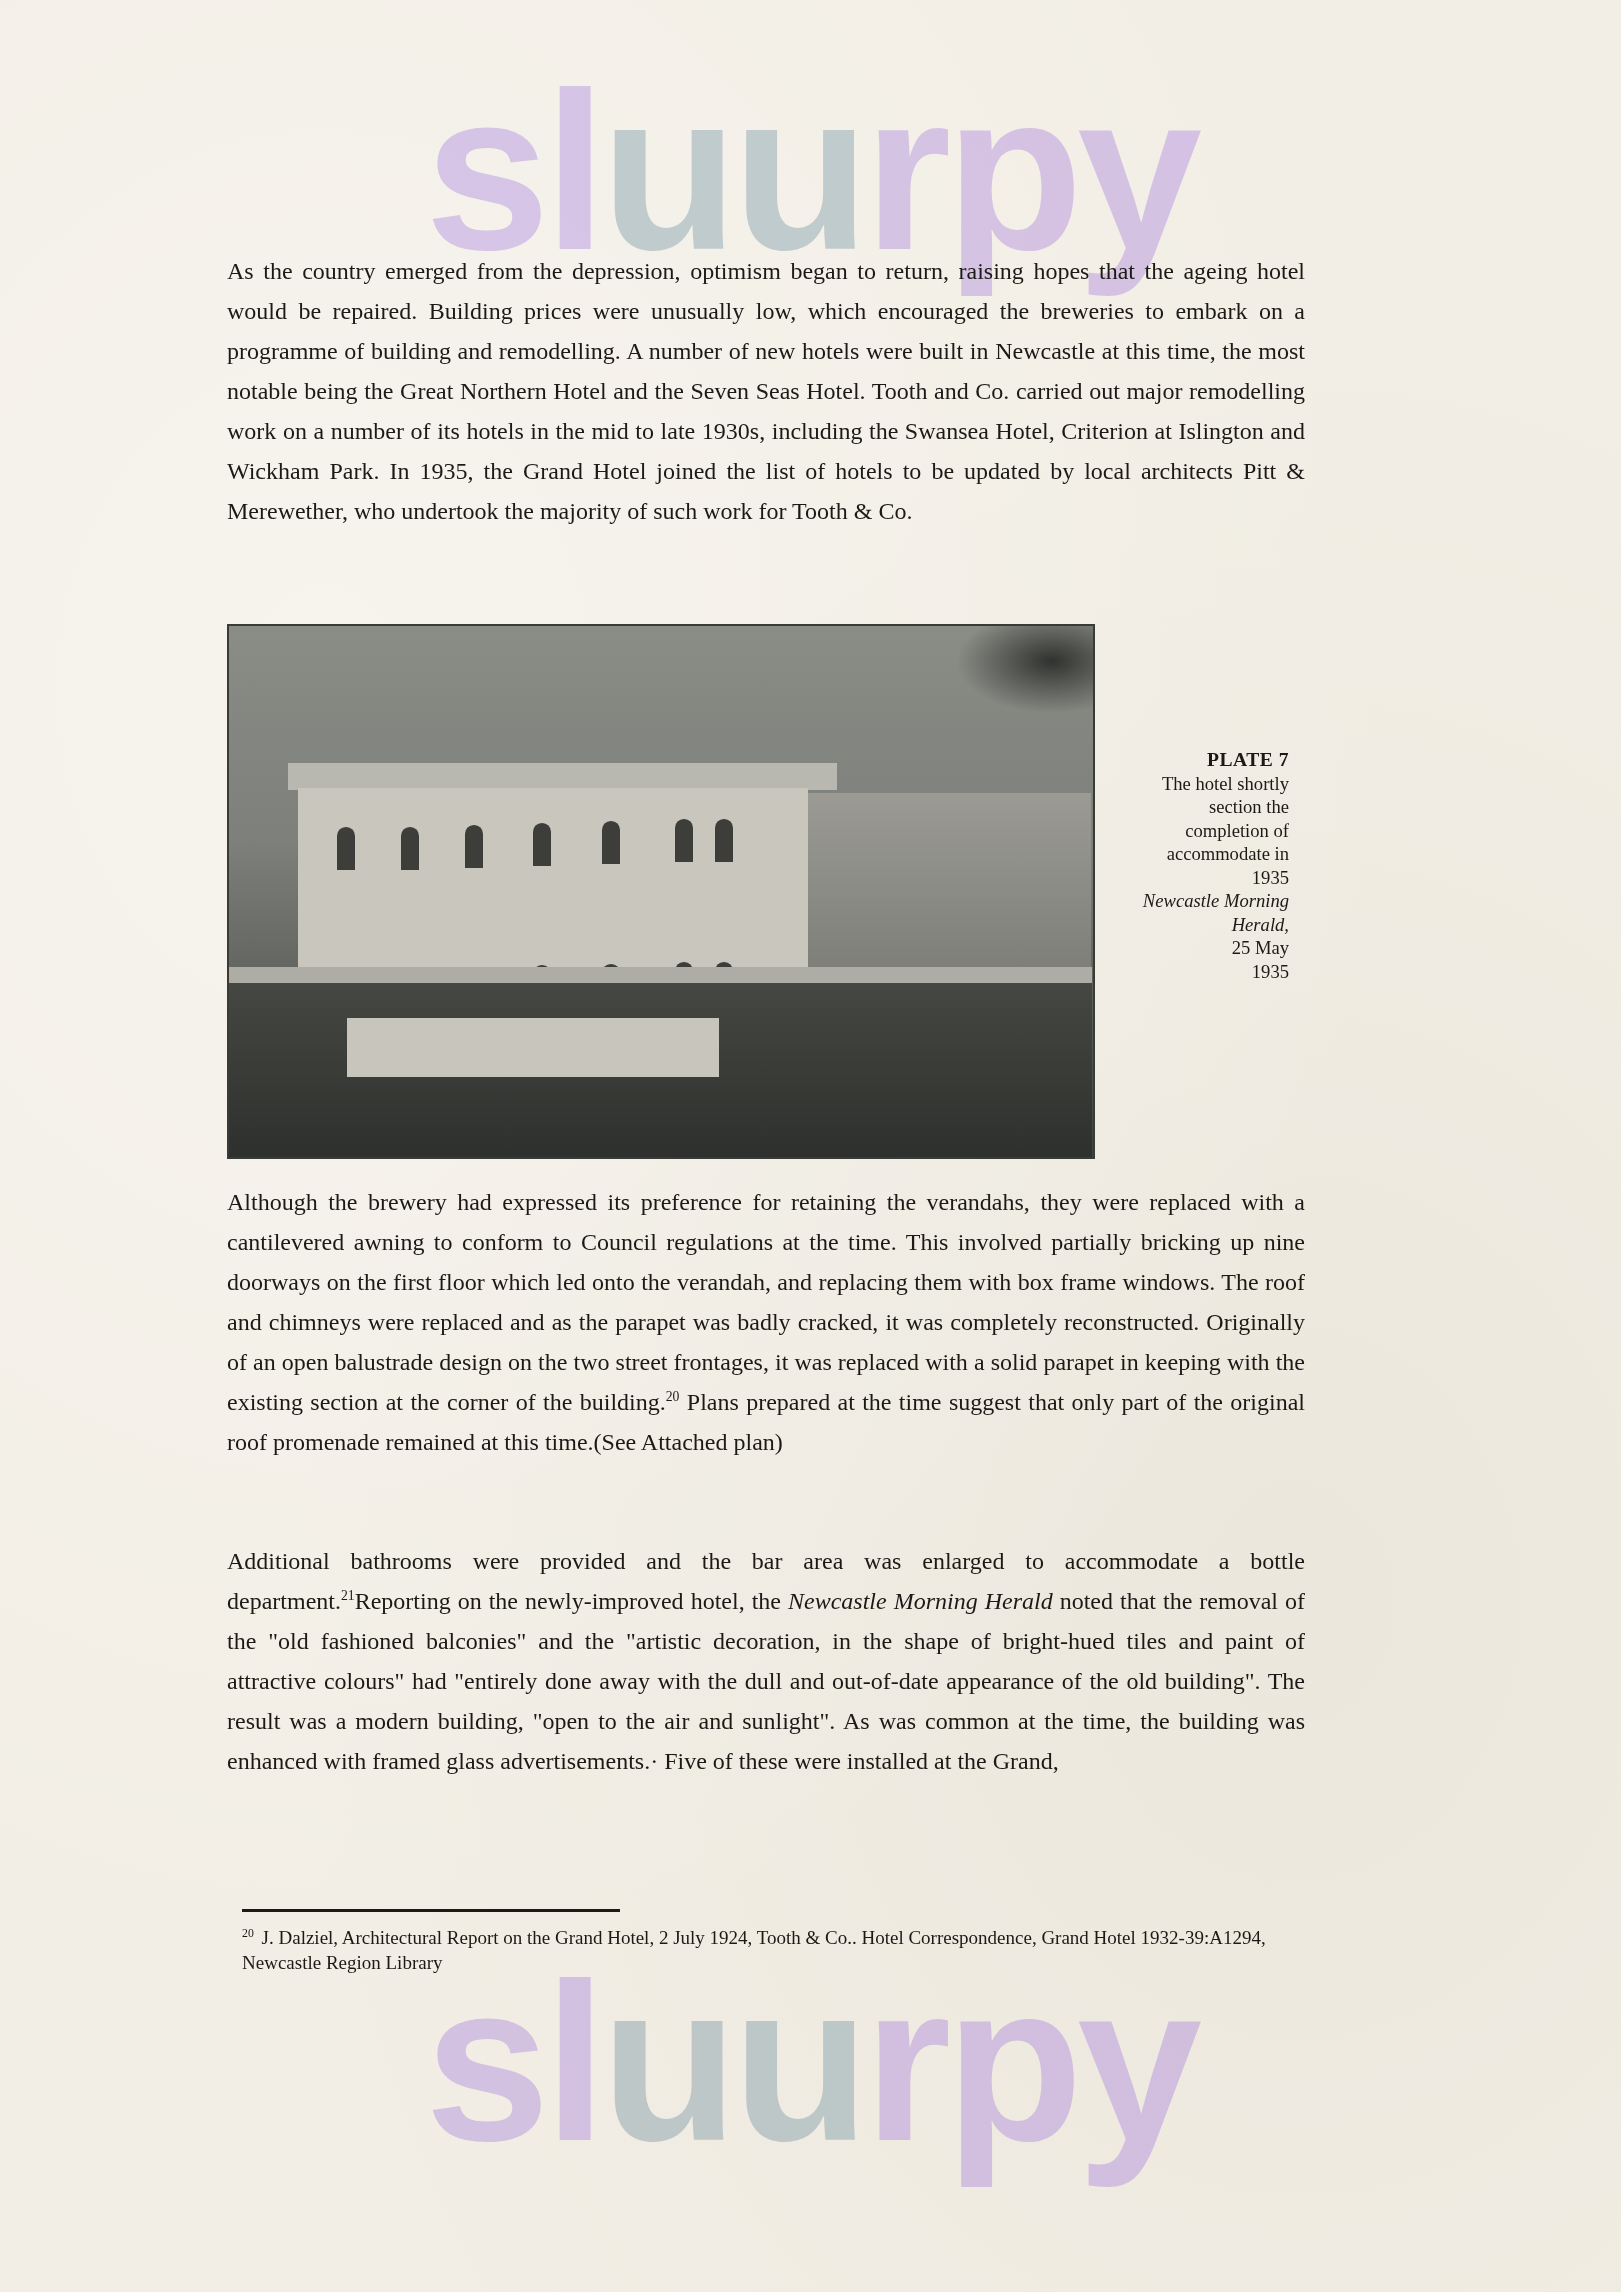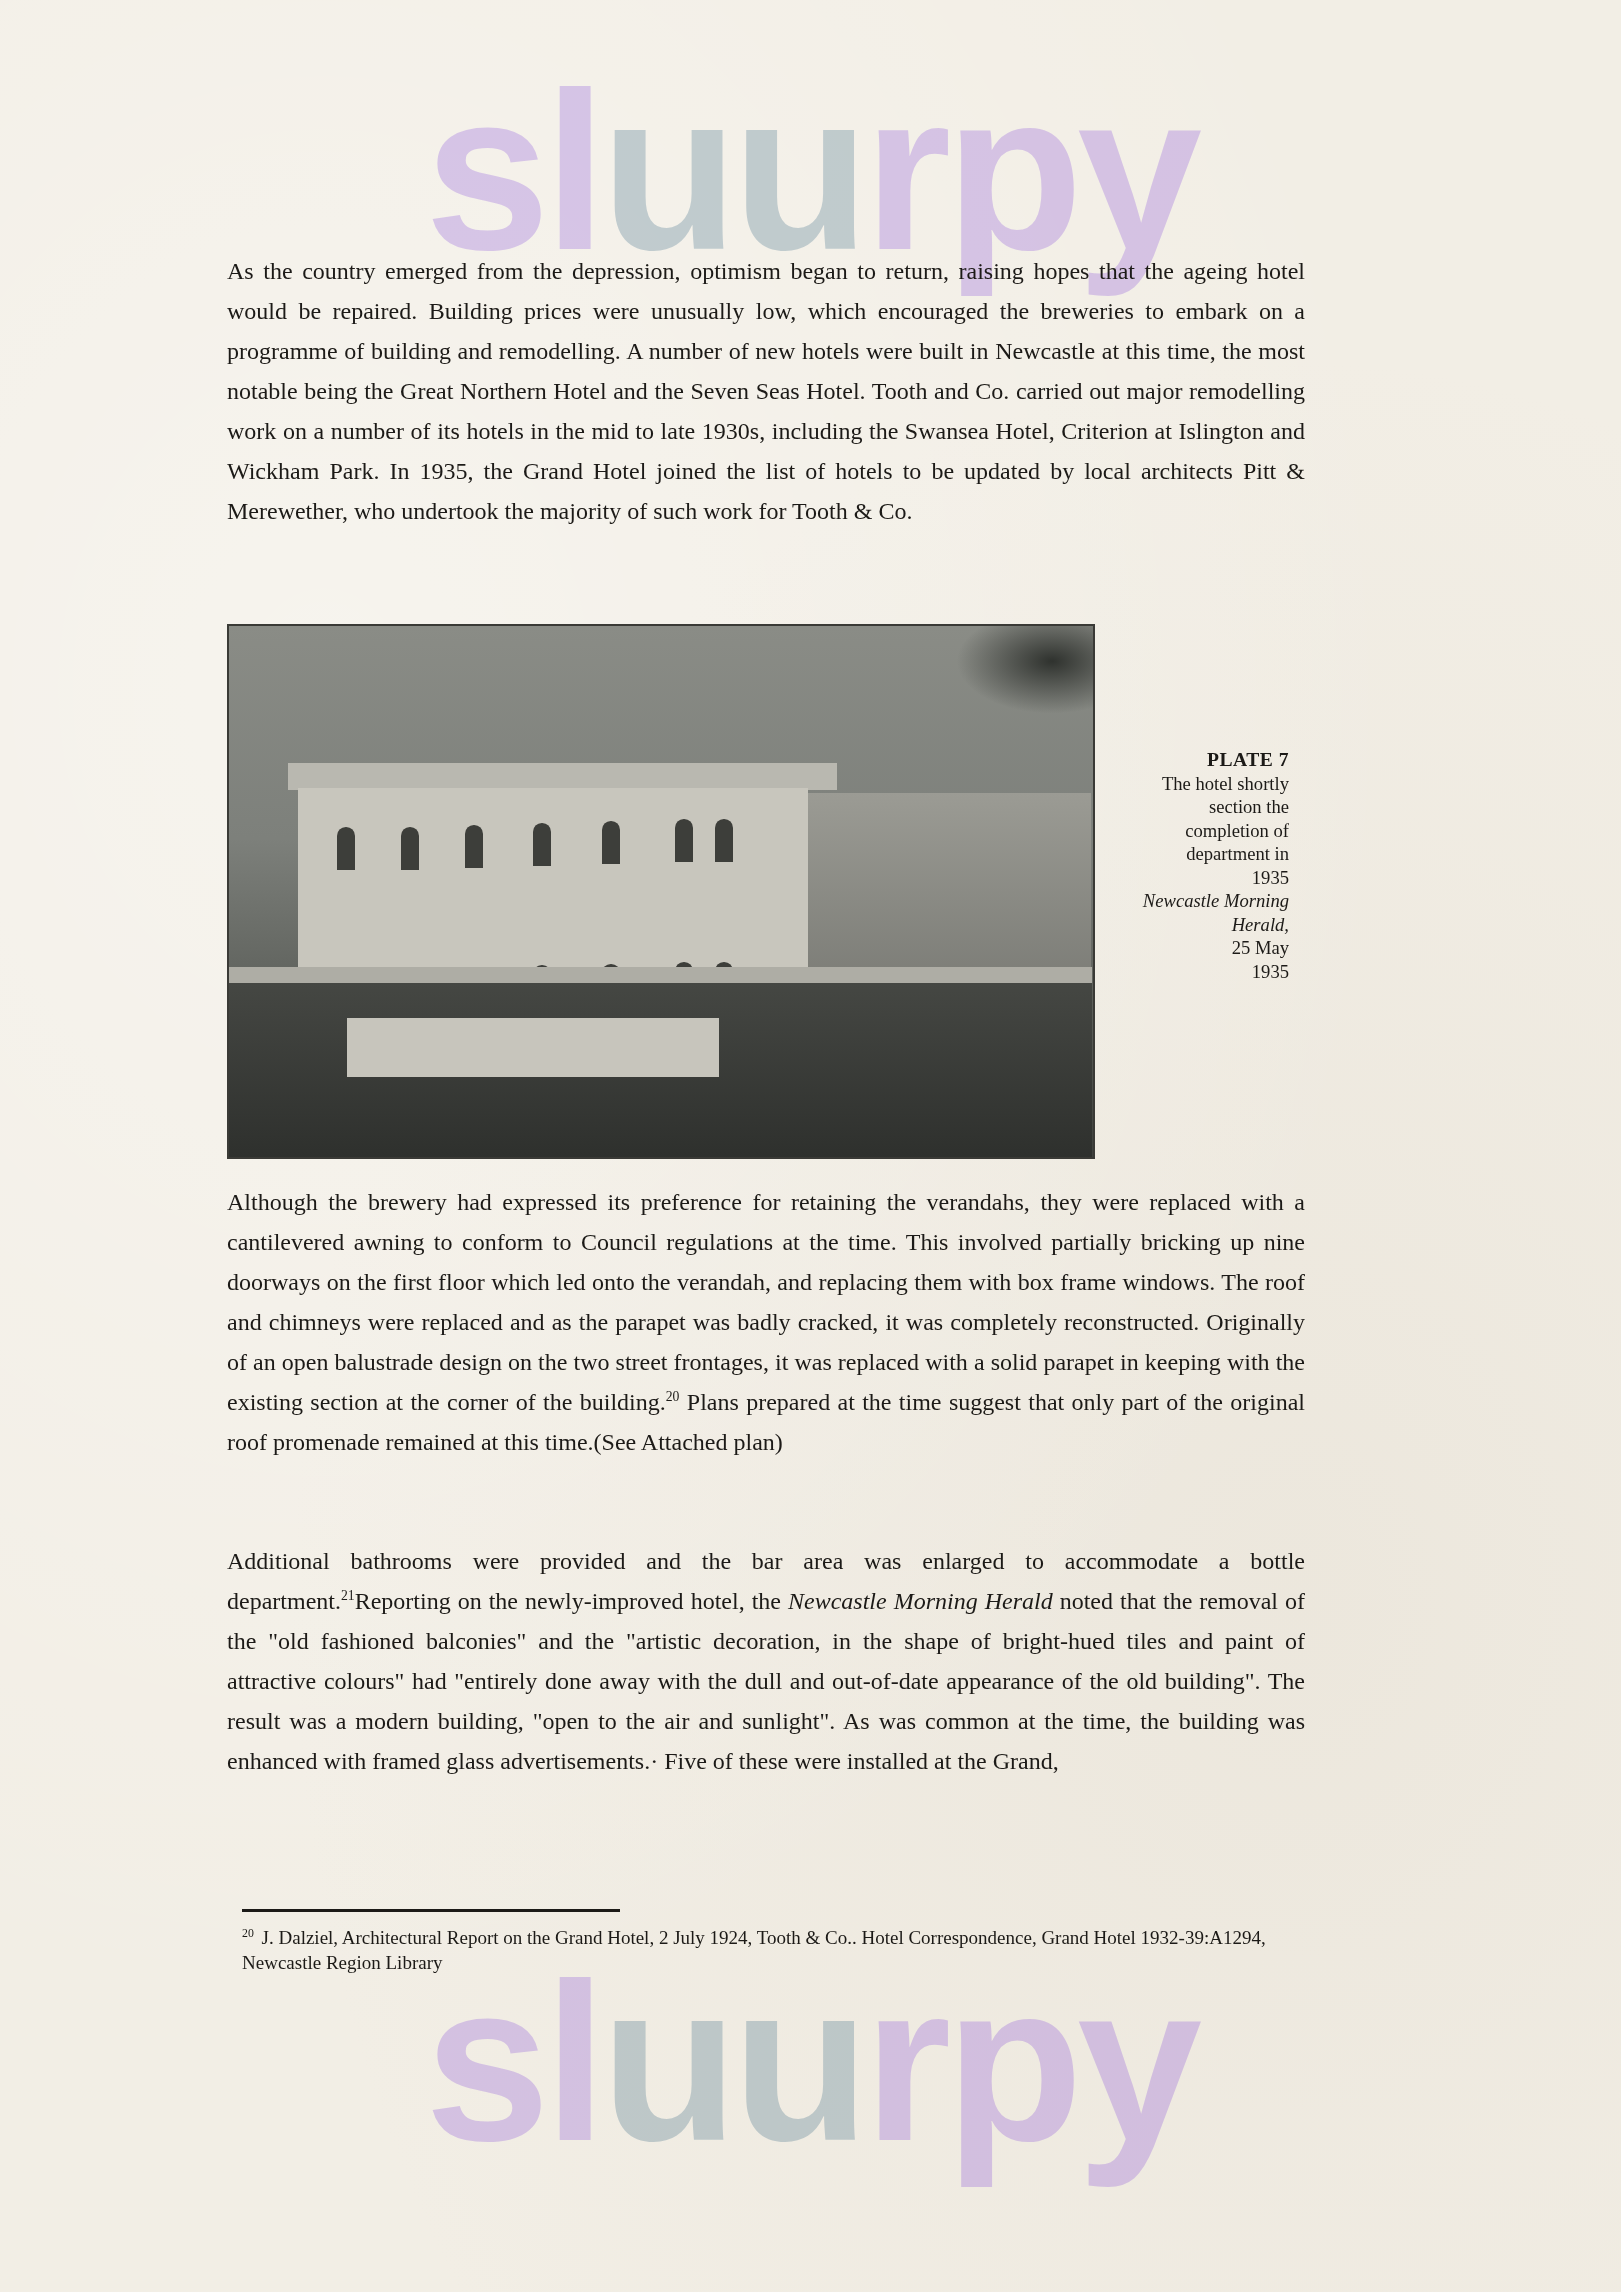--- a/index.html
+++ b/index.html
@@ -92,21 +92,21 @@
   <div class="awning"></div>
   <div class="ground"></div>
   <div class="shopfront"></div>
 </div>
 
 <div class="caption">
   <div class="title">PLATE 7</div>
   <div>The hotel shortly</div>
   <div>section the</div>
   <div>completion of</div>
-  <div>department in</div>
+  <div>accommodate in</div>
   <div>1935</div>
   <div class="italic">Newcastle Morning Herald,</div>
   <div>25 May</div>
   <div>1935</div>
 </div>
 
 <div class="para p2"><span>Although the brewery had expressed its preference for retaining the verandahs, they were replaced with a cantilevered awning to conform to Council regulations at the time. This involved partially bricking up nine doorways on the first floor which led onto the verandah, and replacing them with box frame windows.  The roof and chimneys were replaced and as the parapet was badly cracked, it was completely reconstructed. Originally of an open balustrade design on the two street frontages, it was replaced with a solid parapet in keeping with the existing section at the corner of the building.</span><sup>20</sup><span> Plans prepared at the time suggest that only part of the original roof promenade remained at this time.(See Attached plan)</span></div>
 
 <div class="para p3"><span>Additional bathrooms were provided and the bar area was enlarged to accommodate a bottle department.</span><sup>21</sup><span>Reporting on the newly-improved hotel, the </span><span class="italic">Newcastle Morning Herald</span><span> noted that the removal of the "old fashioned balconies" and the "artistic decoration, in the shape of bright-hued tiles and paint of attractive colours" had "entirely done away with the dull and out-of-date appearance of the old building".  The result was a modern building, "open to the air and sunlight". As was common at the time, the building was enhanced with framed glass advertisements.· Five of these were installed at the Grand,</span></div>
 

